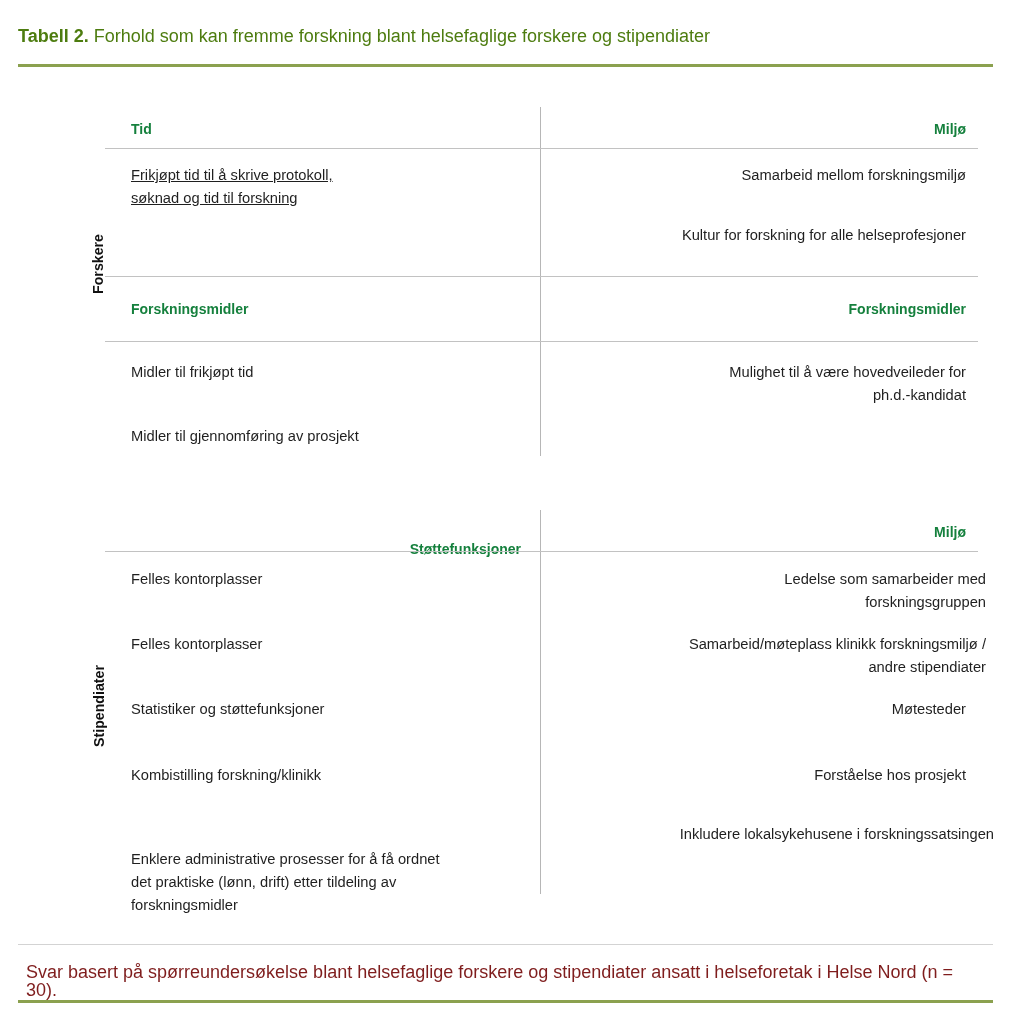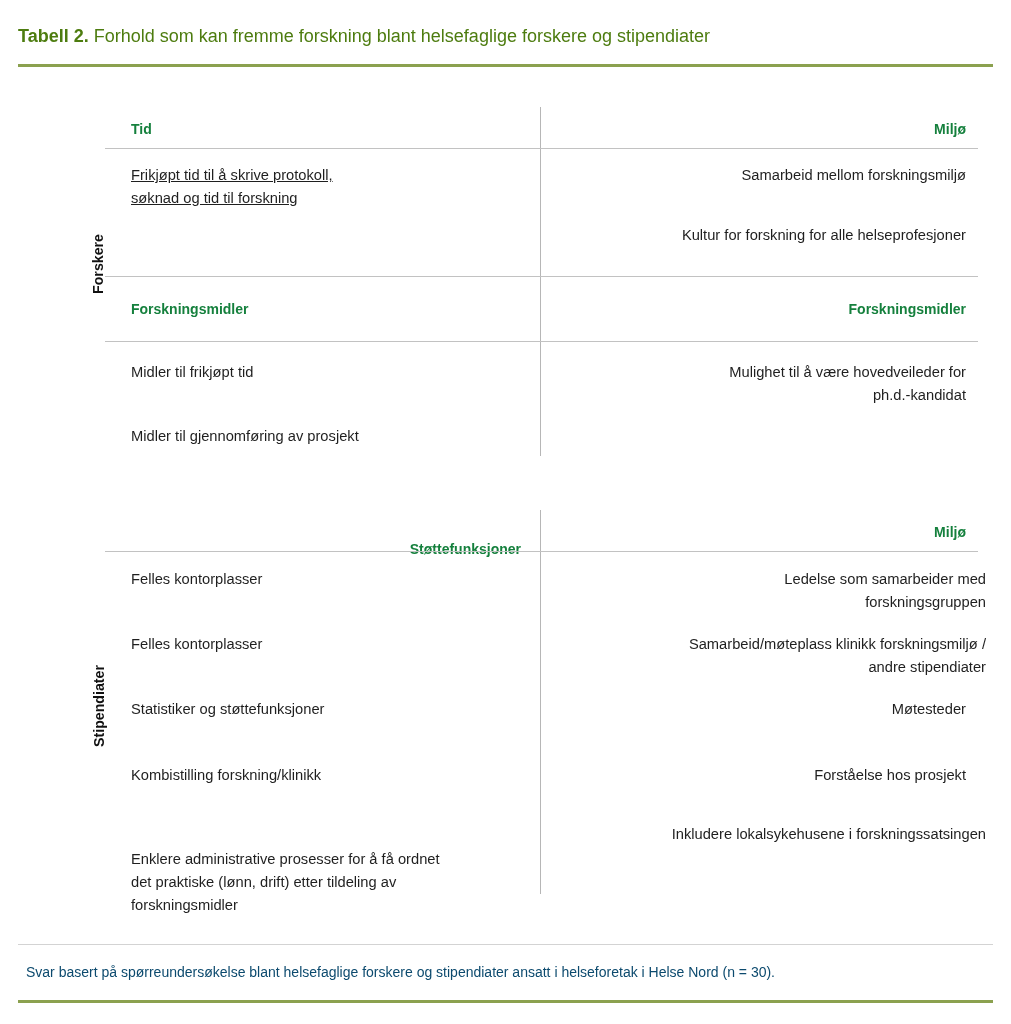--- a/index.html
+++ b/index.html
@@ -111,23 +111,23 @@
     white-space: nowrap;
     text-align: center;
   }
 
   
   .footnote {
     position: absolute;
     left: 26px;
     top: 963px;
     width: 960px;
-    font-size: 14px;
+    font-size: 18px;
     line-height: 18px;
-    color: #0c4a6e;
+    color: #7f1d1d;
   }
 </style>
 </head>
 <body>
 
 <div class="page">
 
   <div class="title-block">
     <div class="title-line"><span class="title-label">Tabell 2.</span><span class="title-text"> Forhold som kan fremme forskning blant helsefaglige forskere og stipendiater</span></div>
   </div>
@@ -178,19 +178,19 @@
   <div class="cell col-l body-txt" style="top:823px; width:410px; white-space:pre-line;margin-top:25px;">Enklere administrative prosesser for å få ordnet
 det praktiske (lønn, drift) etter tildeling av
 forskningsmidler</div>
 
   <div class="cell col-r body-txt" style="top:568px; width:420px; white-space:pre-line;">Ledelse som samarbeider med
 forskningsgruppen</div>
   <div class="cell col-r body-txt" style="top:633px; width:420px; white-space:pre-line;">Samarbeid/møteplass klinikk forskningsmiljø /
 andre stipendiater</div>
   <div class="cell col-r body-txt" style="top:698px; white-space:pre-line;">Møtesteder</div>
   <div class="cell col-r body-txt" style="top:764px; white-space:pre-line;">Forståelse hos prosjekt</div>
-  <div class="cell col-r body-txt" style="top:823px; width:420px; white-space:pre-line;">Inkludere lokalsykehusene i forskningssatsingen</div>
+  <div class="cell col-r body-txt" style="top:823px; width:420px; white-space:pre-line;margin-left:8px;">Inkludere lokalsykehusene i forskningssatsingen</div>
 
   <div class="rule-grey-thin foot-top"></div>
   <div class="footnote">Svar basert på spørreundersøkelse blant helsefaglige forskere og stipendiater ansatt i helseforetak i Helse Nord (n = 30).</div>
   <div class="rule-green bottom"></div>
 
 </div>
 
 </body></html>

